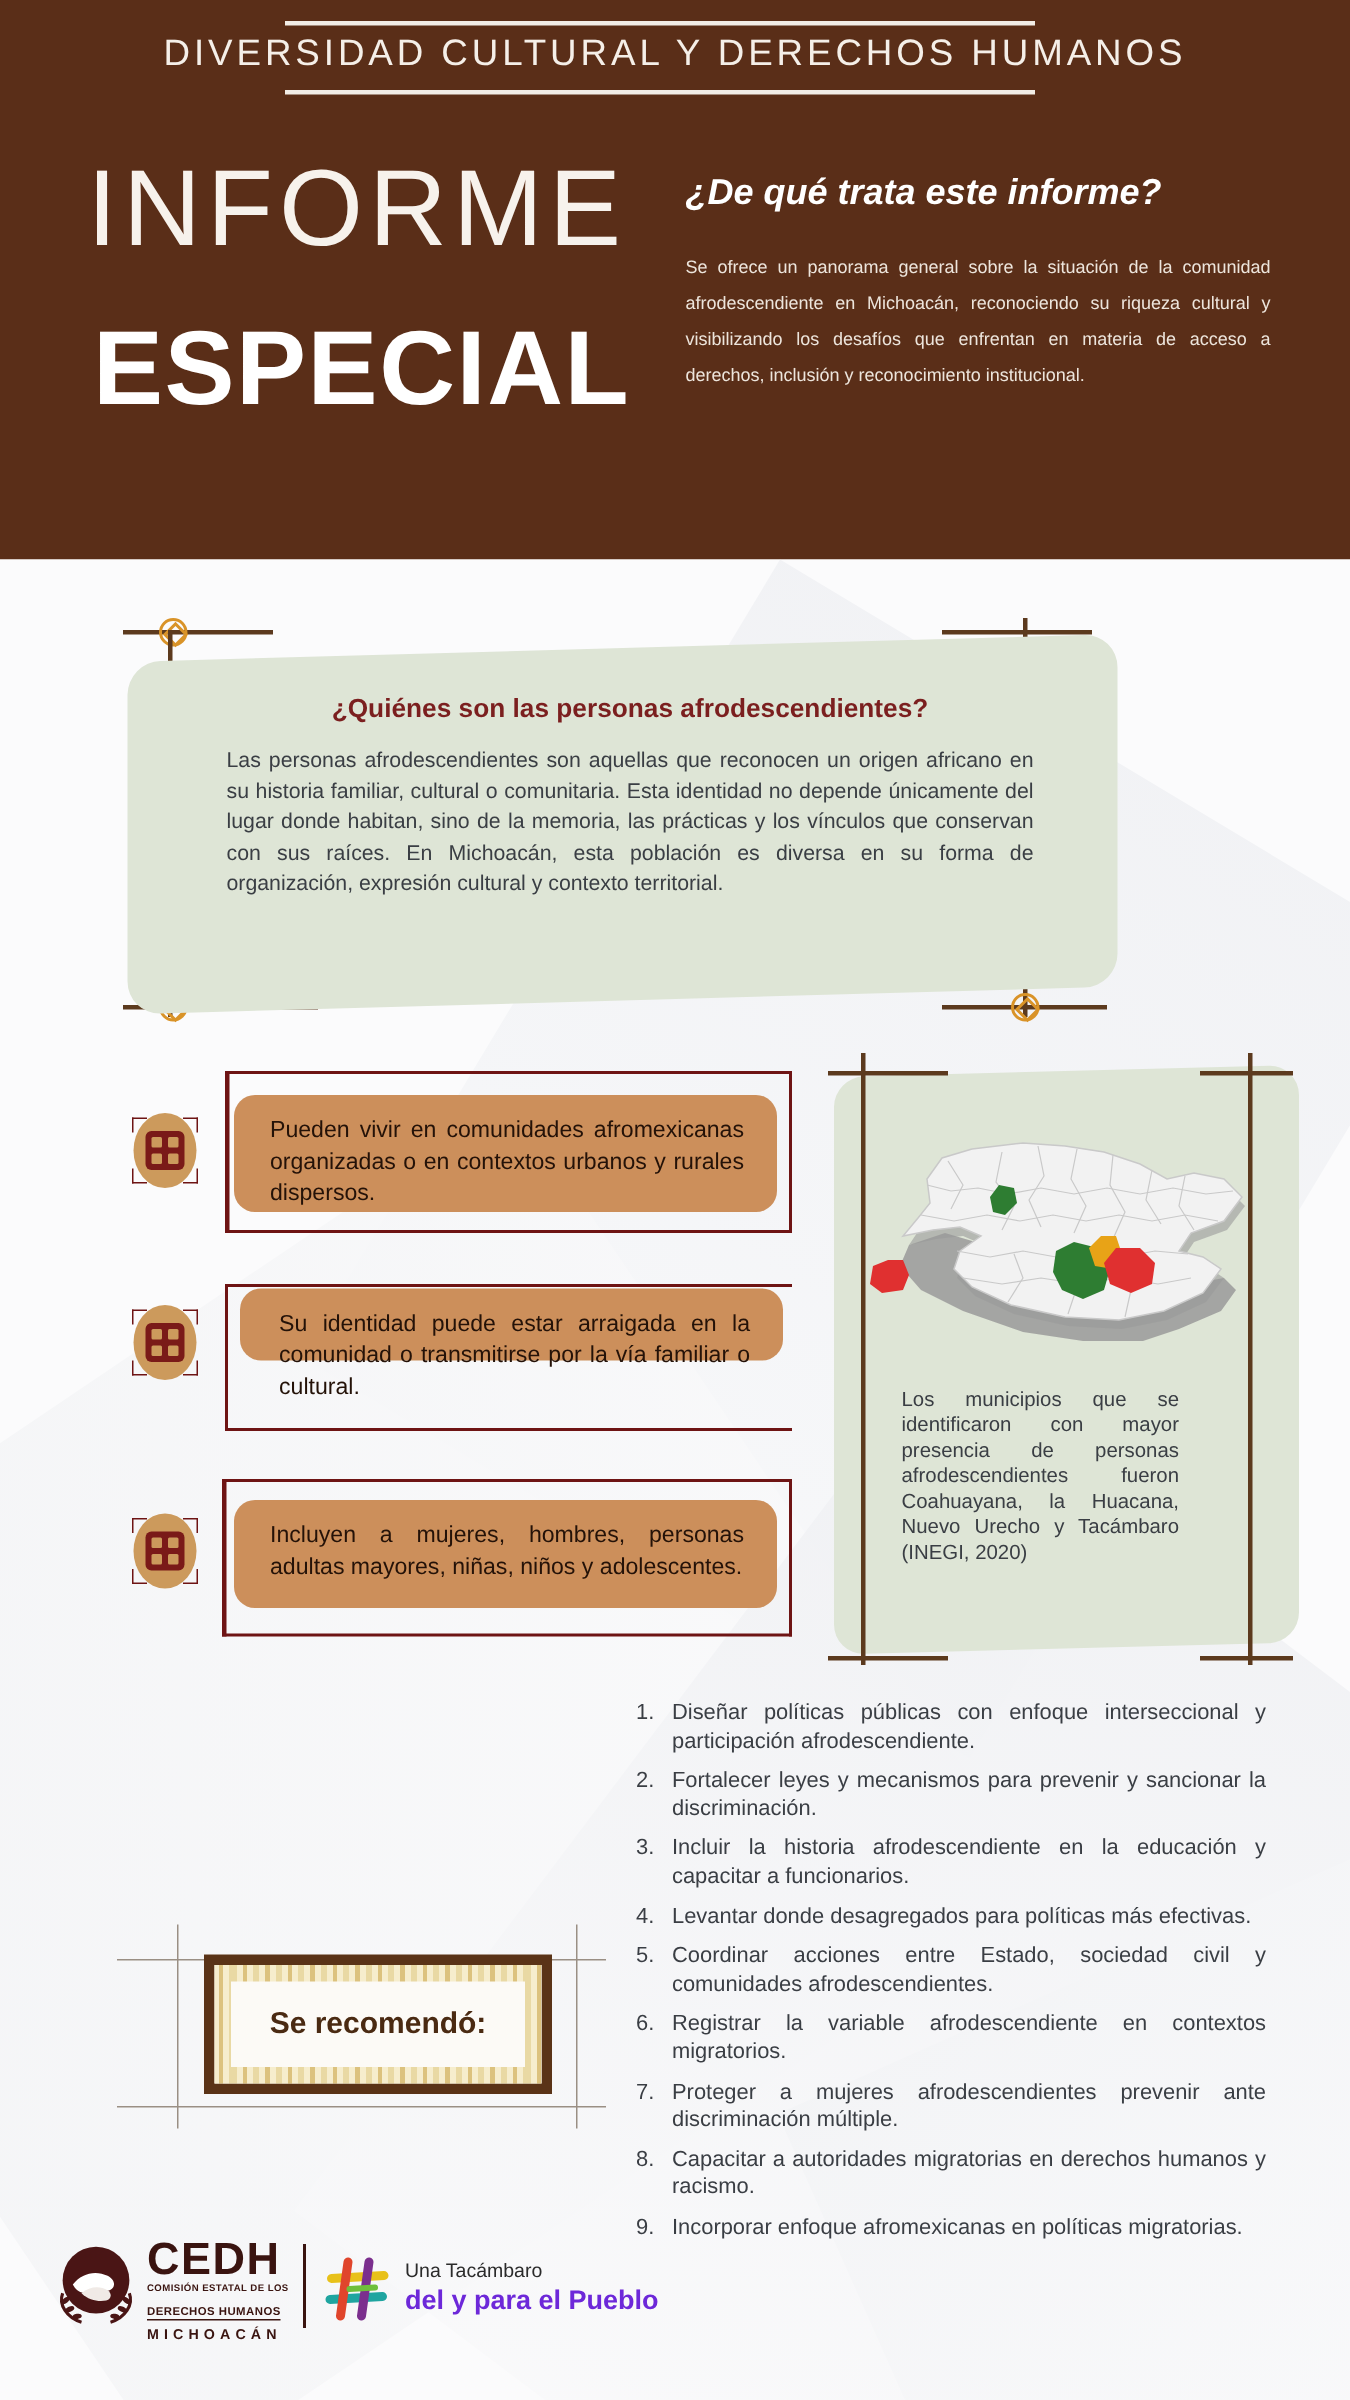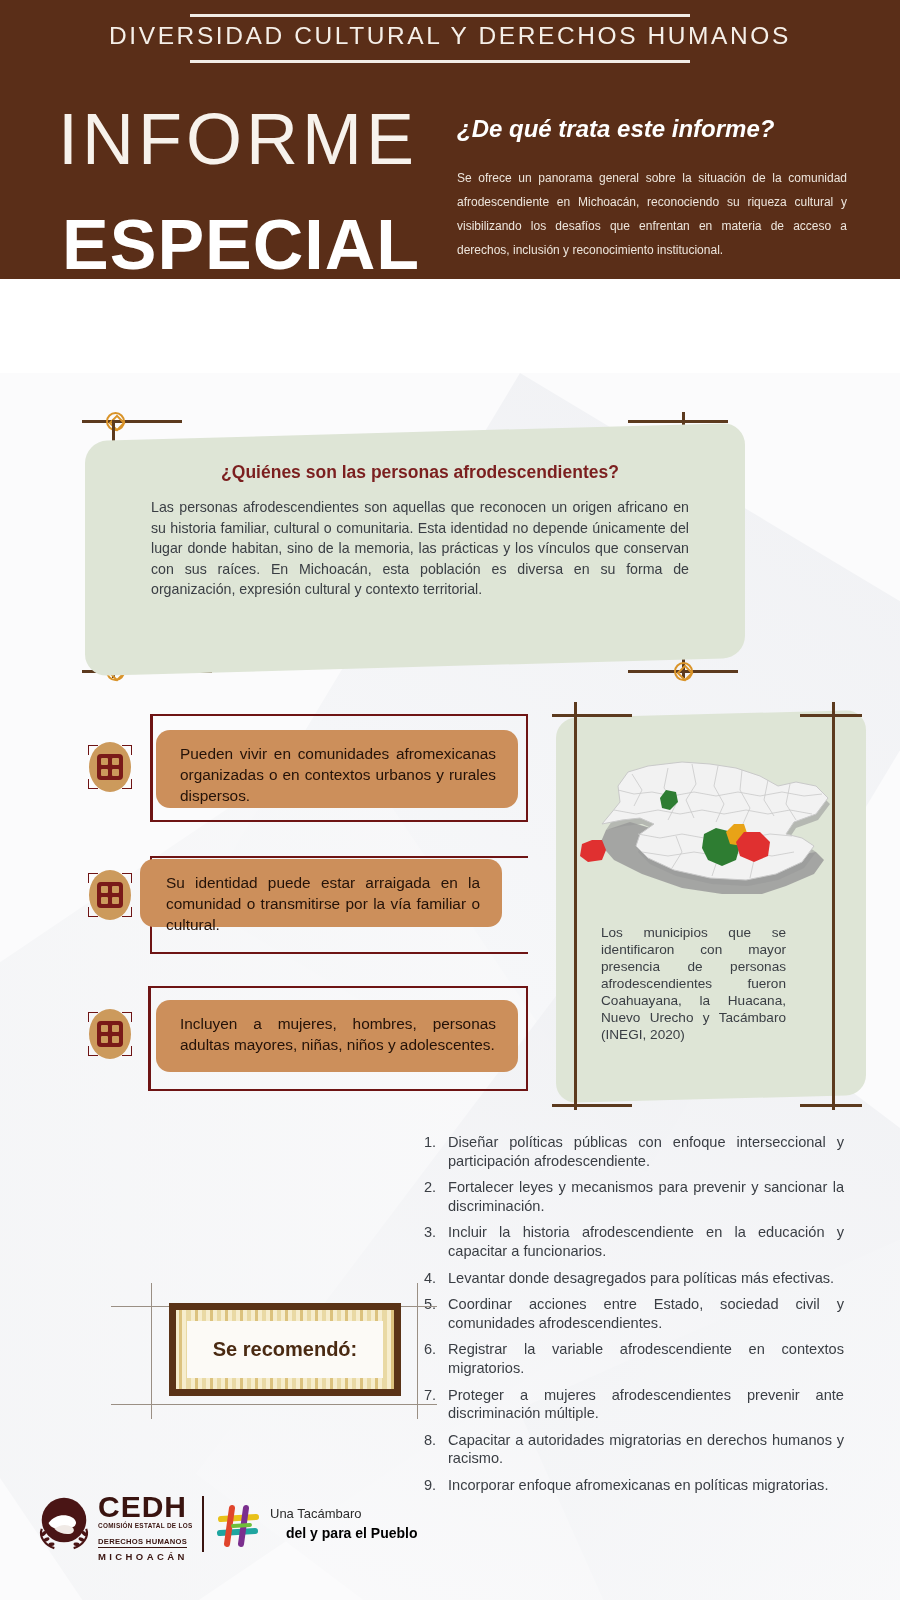--- a/index.html
+++ b/index.html
@@ -8,21 +8,21 @@
     font-family: "Liberation Sans", sans-serif;
     background: #ffffff;
     position: relative;
     overflow: hidden;
   }
 
   
   .header {
     position: absolute;
     left: 0; top: 0;
-    width: 900px; height: 279px;
+    width: 900px; height: 373px;
     background: #5A2E18;
     overflow: hidden;
   }
   .hdr-rule {
     position: absolute;
     left: 190px; width: 500px; height: 3px;
     background: #F2EDE6;
   }
   .hdr-rule.top { top: 14px; }
   .hdr-rule.bot { top: 60px; }
@@ -213,21 +213,21 @@
     display: flex;
     color: #3A3E44;
     font-size: 14.6px;
     line-height: 18.6px;
     margin-bottom: 8px;
   }
   .rec-num { width: 24px; flex: 0 0 24px; text-align: left; }
   .rec-txt { flex: 1; text-align: justify; }
 
   
-  .rec-badge-wrap { position: absolute; left: 118px; top: 1283px; margin-left: 33px; }
+  .rec-badge-wrap { position: absolute; left: 118px; top: 1283px; }
   .rb-vline { position: absolute; width: 1.4px; background: #9A8F84; }
   .rb-hline { position: absolute; height: 1.4px; background: #9A8F84; }
   .rb-outer {
     position: absolute; left: 18px; top: 20px;
     width: 232px; height: 93px;
     border: 7px solid #5A3317;
     background: #FFFDF8;
   }
   .rb-orn {
     position: absolute; left: 0; top: 0; right: 0; bottom: 0;
@@ -248,21 +248,21 @@
   .cedh-txt { position: absolute; left: 68px; top: 4px; }
   .cedh-big { color: #3A1410; font-size: 30px; font-weight: 800; letter-spacing: 1px; line-height: 30px; }
   .cedh-sub1 { color: #3A1410; font-size: 6.4px; font-weight: 700; letter-spacing: .3px; line-height: 8px; }
   .cedh-sub2 { color: #3A1410; font-size: 7.6px; font-weight: 700; letter-spacing: .3px; line-height: 9px;
                border-bottom: 1px solid #3A1410; display: inline-block; padding-bottom: 1px;}
   .cedh-mich { color: #3A1410; font-size: 9.5px; font-weight: 600; letter-spacing: 3.4px; line-height: 14px; margin-top: 2px; }
   .divider-v { position: absolute; left: 172px; top: 8px; width: 1.6px; height: 56px; background: #3A1410; }
   .hashtag { position: absolute; left: 186px; top: 16px; width: 46px; height: 44px; }
   .slogan { position: absolute; left: 240px; top: 18px; }
   .slogan-1 { color: #2B2B2B; font-size: 13px; line-height: 16px; }
-  .slogan-2 { color: #000000; font-size: 14px; font-weight: 800; line-height: 22px; margin-left: 16px; }
+  .slogan-2 { color: #6d28d9; font-size: 18px; font-weight: 800; line-height: 22px; }
 </style>
 </head>
 <body>
 
 <div class="header">
   <div class="hdr-rule top"></div>
   <div class="hdr-kicker">DIVERSIDAD CULTURAL Y DERECHOS HUMANOS</div>
   <div class="hdr-rule bot"></div>
 
   <div class="hdr-informe">INFORME</div>
@@ -337,21 +337,21 @@
       <i></i>
       <i></i>
       <i></i>
       <i></i>
     </div>
   <b class="tl"></b>
     <b class="tr"></b>
     <b class="bl"></b>
     <b class="br"></b>
 </div>
-<div class="tanbox" style="left:140px; top:859px; width:362px; height:68px;padding-left:26px;">Su identidad puede estar arraigada en la comunidad o transmitirse por la vía familiar o cultural.</div>
+<div class="tanbox" style="left:160px; top:859px; width:362px; height:48px;padding-left:26px;">Su identidad puede estar arraigada en la comunidad o transmitirse por la vía familiar o cultural.</div>
 
 <div class="icon-badge" style="left:85px; top:1009px;">
   <div class="ell"></div>
   <div class="sq">
       <i></i>
       <i></i>
       <i></i>
       <i></i>
     </div>
   <b class="tl"></b>

